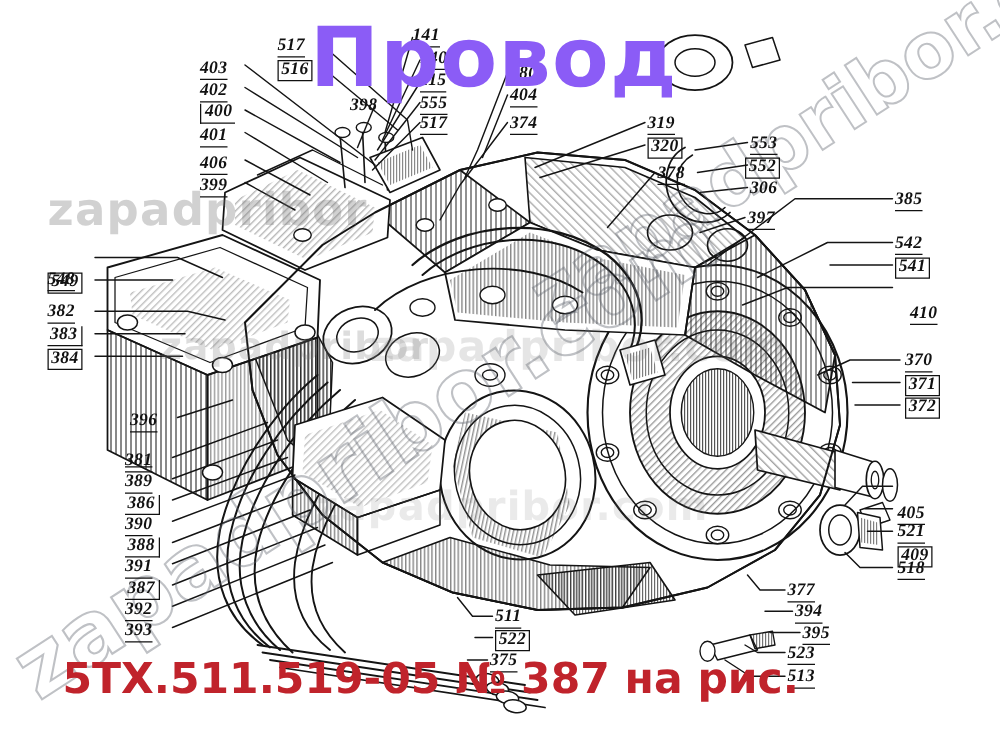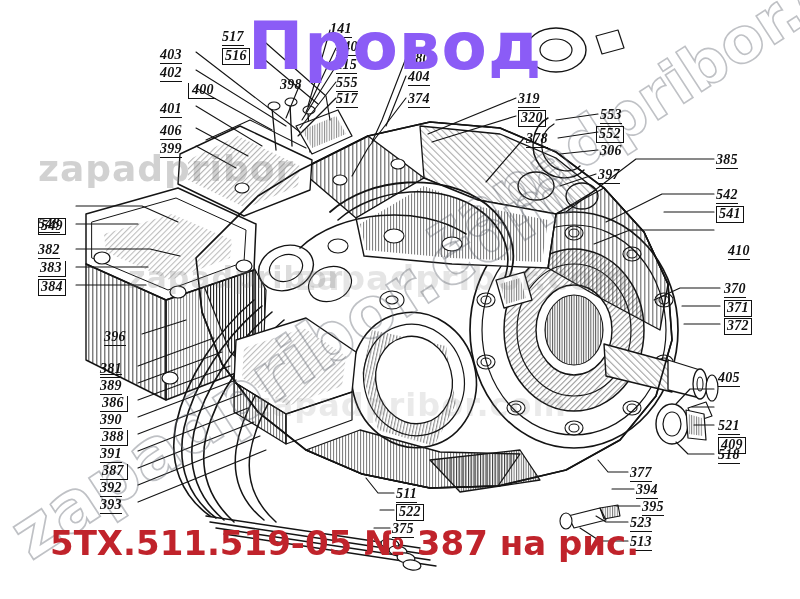--- a/index.html
+++ b/index.html
@@ -22,21 +22,21 @@
     font-style:italic;
     font-weight:700;
     font-size:14px;
     color:#111;
     letter-spacing:.3px;
     white-space:nowrap;
     line-height:1;
   }
   .lbl.u{border-bottom:1.4px solid #111;padding-bottom:1px;}
   .lbl.bx{border:1.4px solid #111;padding:0 2px 1px 2px;}
-  .lbl.bxl{border-left:1.4px solid #111;border-bottom:1.4px solid #111;padding:0 2px 1px 3px;margin-left:28px;}
+  .lbl.bxl{border-left:1.4px solid #111;border-bottom:1.4px solid #111;padding:0 2px 1px 3px;}
   .lbl.bxr{border-right:1.4px solid #111;border-bottom:1.4px solid #111;padding:0 3px 1px 2px;}
 
   
   .wm-grey{
     position:absolute;
     font-family:"DejaVu Sans", sans-serif;
     font-weight:700;
     color:rgba(120,120,120,.34);
     white-space:nowrap;
     pointer-events:none;
@@ -412,21 +412,21 @@
       <div class="lbl u" style="left: 100px; top: 447px;">391</div>
       <div class="lbl bxr" style="left: 100px; top: 464px;">387</div>
       <div class="lbl u" style="left: 100px; top: 481px;">392</div>
       <div class="lbl u" style="left: 100px; top: 498px;">393</div>
       <div class="lbl u" style="left: 396px; top: 487px;">511</div>
       <div class="lbl bx" style="left: 396px; top: 504px;">522</div>
       <div class="lbl u" style="left: 392px; top: 522px;">375</div>
       <div class="lbl u" style="left: 724px; top: 282px; font-style: italic;">370</div>
       <div class="lbl bx" style="left: 724px; top: 300px;">371</div>
       <div class="lbl bx" style="left: 724px; top: 318px;">372</div>
-      <div class="lbl u" style="left: 718px; top: 371px;">405</div>
+      <div class="lbl u" style="left: 718px; top: 404px;">405</div>
       <div class="lbl bx" style="left: 718px; top: 401px; margin-top: 36px;">409</div>
       <div class="lbl u" style="left: 718px; top: 419px;">521</div>
       <div class="lbl u" style="left: 718px; top: 448px;">518</div>
       <div class="lbl u" style="left: 630px; top: 466px;">377</div>
       <div class="lbl u" style="left: 636px; top: 483px;">394</div>
       <div class="lbl u" style="left: 642px; top: 500px;">395</div>
       <div class="lbl u" style="left: 630px; top: 516px;">523</div>
       <div class="lbl u" style="left: 630px; top: 535px;">513</div>
     </div>
 

